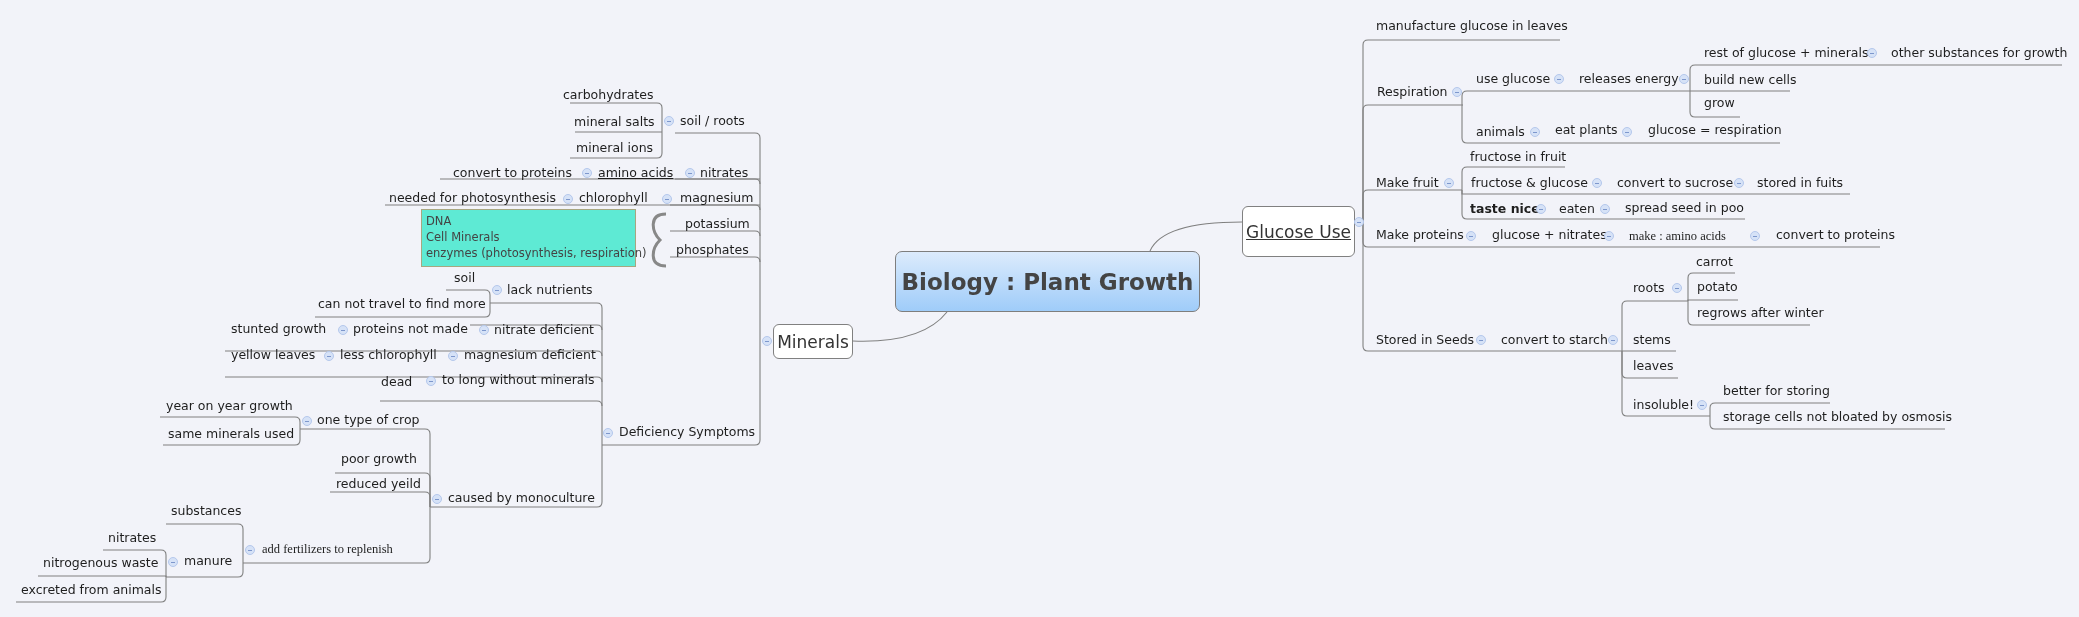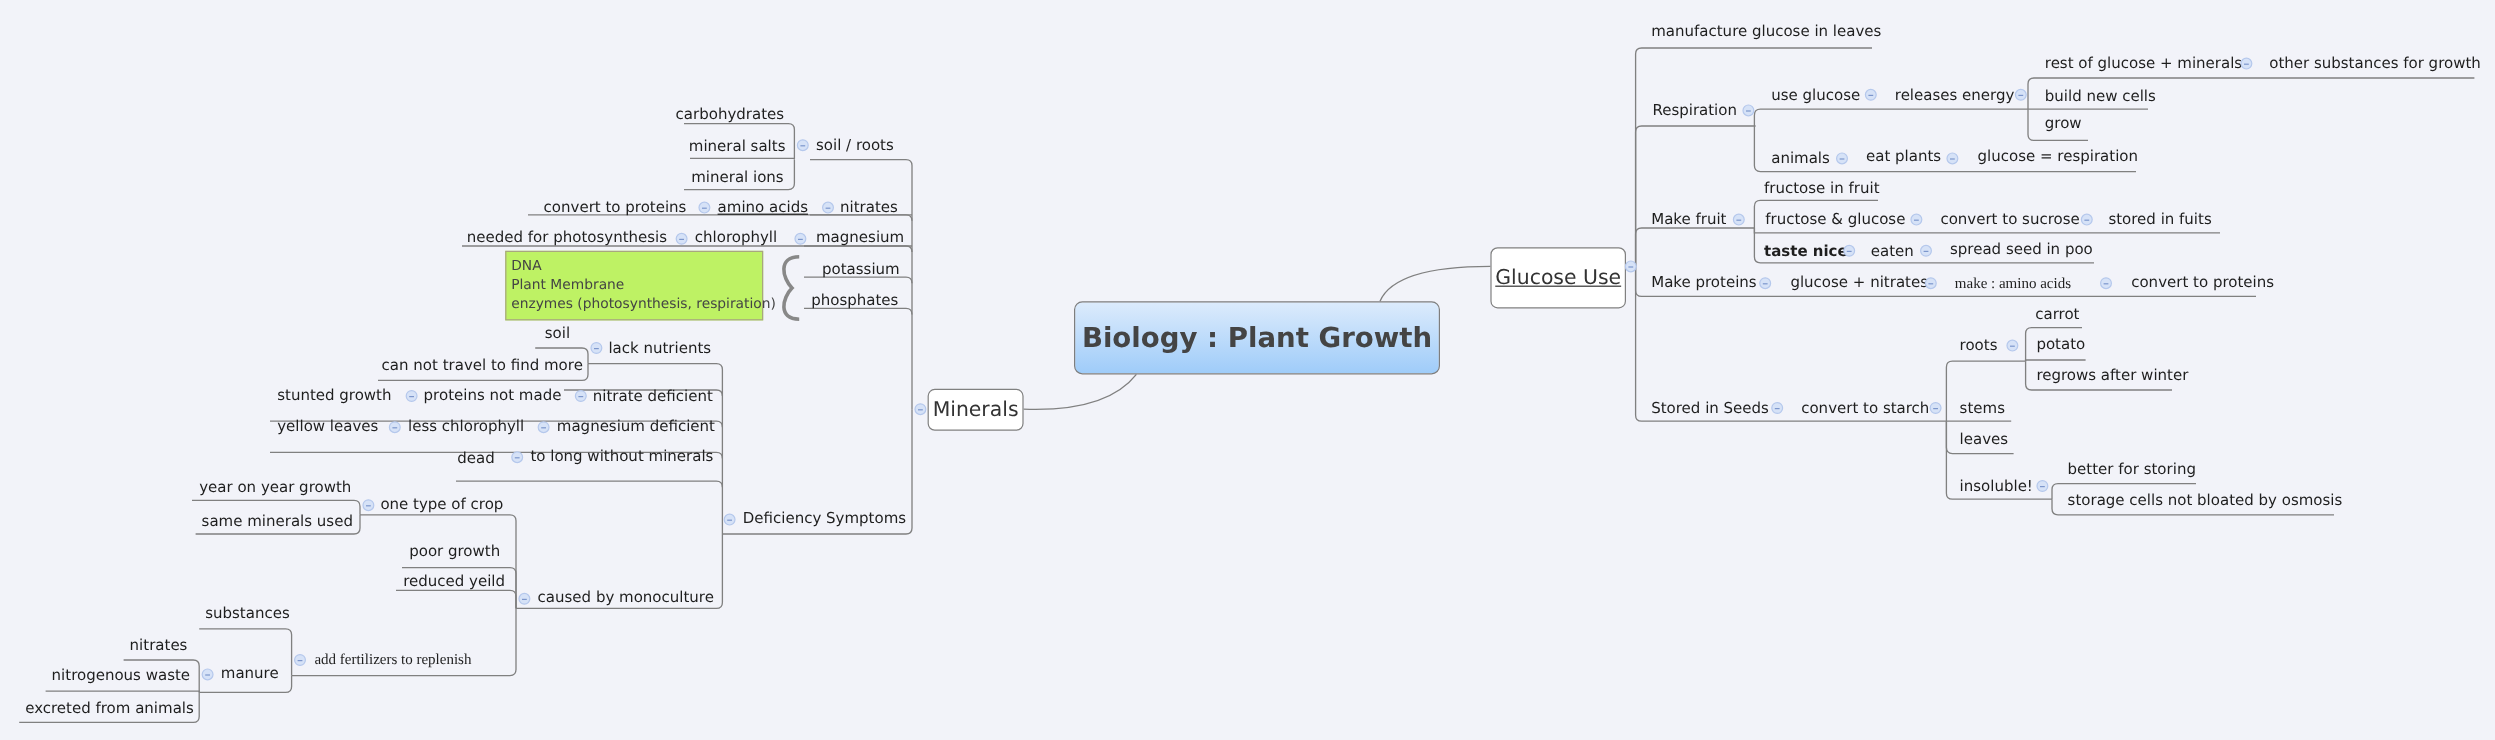--- a/index.html
+++ b/index.html
@@ -29,21 +29,21 @@
       display: flex; align-items: center; justify-content: center;
       font-family: "DejaVu Sans", sans-serif; font-weight: bold; font-size: 23px; color: #444;
     }
     .main {
       position: absolute; border: 1px solid #808080; border-radius: 6px; background: #fff;
       box-sizing: border-box; display: flex; align-items: center; justify-content: center;
       font-size: 17px; color: #333;
     }
     .note {
       position: absolute; left: 421px; top: 209px; width: 215px; height: 58px;
-      background: #bef264; border: 1px solid #a8a680; box-sizing: border-box;
+      background: #5eead4; border: 1px solid #a8a680; box-sizing: border-box;
       padding: 3px 4px; font-size: 11.5px; line-height: 16px; color: #444;
     }
     .note div { white-space: nowrap; }
   </style>
 </head>
 <body>
 
 <svg id="lines" xmlns="http://www.w3.org/2000/svg">
   <g fill="none" stroke="#808080" stroke-width="1.1">
 
@@ -153,21 +153,21 @@
 <div class="tog" style="left:662px;top:194px;"></div>
 <div class="t" style="left:579px;top:190px;">chlorophyll</div>
 <div class="tog" style="left:563px;top:194px;"></div>
 <div class="t" style="left:389px;top:190px;">needed for photosynthesis</div>
 
 <div class="t" style="left:685px;top:216px;">potassium</div>
 <div class="t" style="left:676px;top:242px;">phosphates</div>
 
 <div class="note">
   <div>DNA</div>
-  <div>Plant Membrane</div>
+  <div>Cell Minerals</div>
   <div>enzymes (photosynthesis, respiration)</div>
 </div>
 
 <div class="t" style="left:619px;top:424px;">Deficiency Symptoms</div>
 <div class="tog" style="left:603px;top:428px;"></div>
 
 <div class="t" style="left:507px;top:282px;">lack nutrients</div>
 <div class="tog" style="left:492px;top:285px;"></div>
 <div class="t" style="left:454px;top:270px;">soil</div>
 <div class="t" style="left:318px;top:296px;">can not travel to find more</div>

